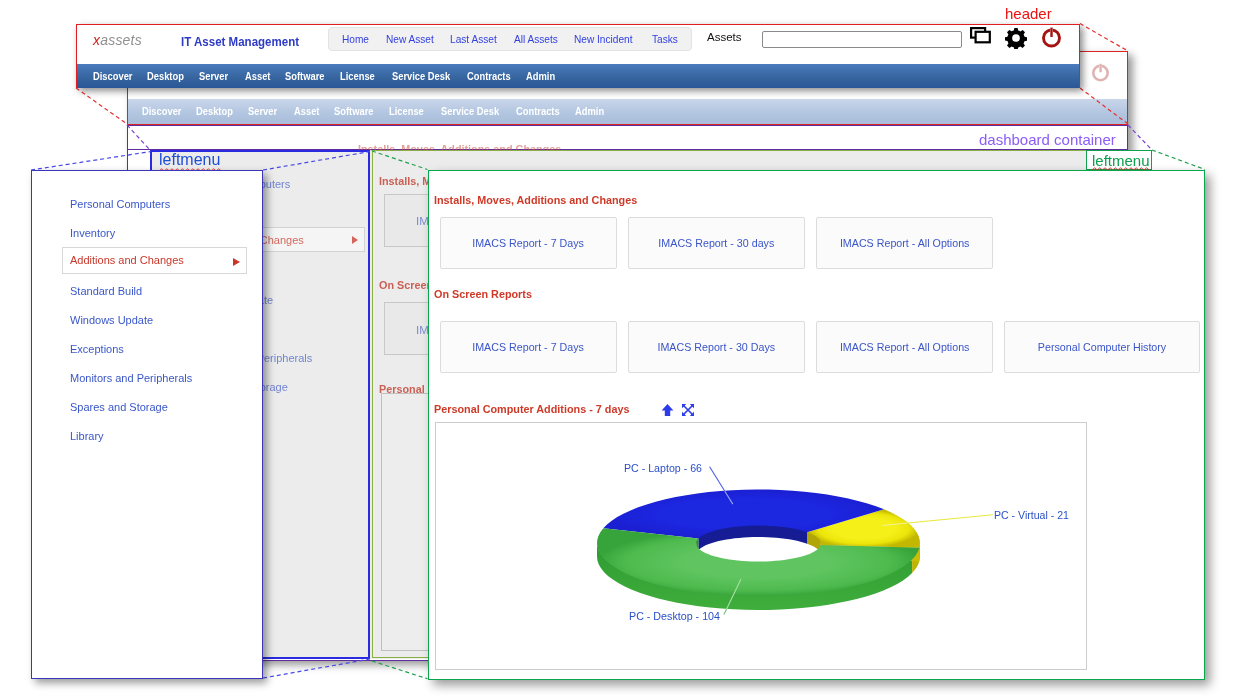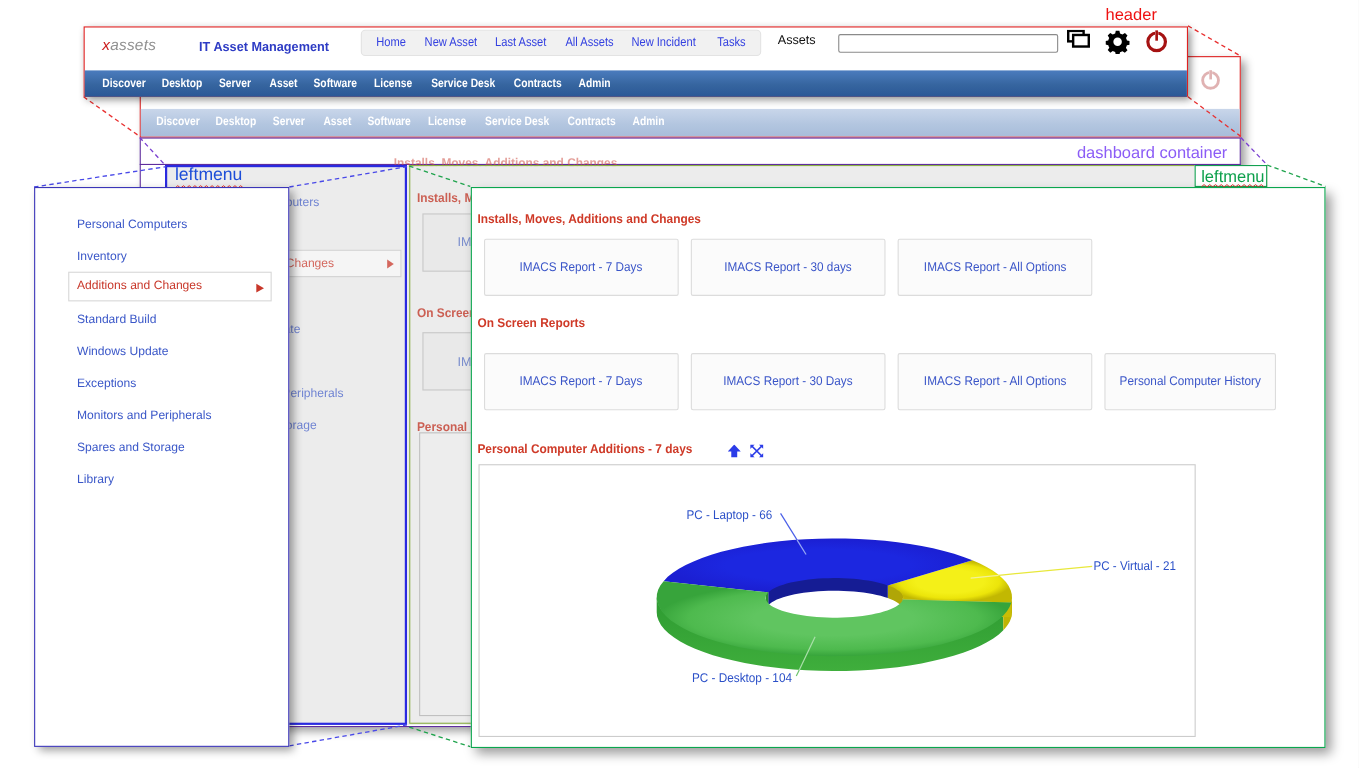--- a/index.html
+++ b/index.html
@@ -164,21 +164,21 @@
 <div class="ttl" style="left:434px;top:287.5px;">On Screen Reports</div>
 <div class="abs" style="left:440px;top:320.5px;width:177px;height:52px;background:#fbfbfb;border:1px solid #dcdcdc;border-radius:2px;font-size:11.5px;color:#3a55c8;display:flex;align-items:center;justify-content:center;">
     <span style="transform:scaleX(0.93);">IMACS Report - 7 Days</span>
   </div>
 <div class="abs" style="left:628px;top:320.5px;width:177px;height:52px;background:#fbfbfb;border:1px solid #dcdcdc;border-radius:2px;font-size:11.5px;color:#3a55c8;display:flex;align-items:center;justify-content:center;">
     <span style="transform:scaleX(0.93);">IMACS Report - 30 Days</span>
   </div>
 <div class="abs" style="left:816px;top:320.5px;width:177px;height:52px;background:#fbfbfb;border:1px solid #dcdcdc;border-radius:2px;font-size:11.5px;color:#3a55c8;display:flex;align-items:center;justify-content:center;">
     <span style="transform:scaleX(0.93);">IMACS Report - All Options</span>
   </div>
-<div class="abs" style="left:1004px;top:320.5px;width:156px;height:52px;background:#fbfbfb;border:1px solid #dcdcdc;border-radius:2px;font-size:11.5px;color:#3a55c8;display:flex;align-items:center;justify-content:center;">
+<div class="abs" style="left:1004px;top:320.5px;width:196px;height:52px;background:#fbfbfb;border:1px solid #dcdcdc;border-radius:2px;font-size:11.5px;color:#3a55c8;display:flex;align-items:center;justify-content:center;">
     <span style="transform:scaleX(0.93);">Personal Computer History</span>
   </div>
 <div class="ttl" style="left:434px;top:402.5px;">Personal Computer Additions - 7 days</div>
 <svg class="abs" style="left:661px;top:404px;" width="13" height="12" viewBox="0 0 13 12">
 <path d="M6.5,0 L12.4,6.4 L9.2,6.4 L9.2,12 L3.8,12 L3.8,6.4 L0.6,6.4 Z" fill="#2b3ce8"></path>
   </svg>
 <svg class="abs" style="left:682px;top:404px;" width="12" height="12" viewBox="0 0 12 12">
 <g fill="#2b3ce8">
       <path d="M0,0 h4.2 L0,4.2 Z"></path>
       <path d="M12,0 v4.2 L7.8,0 Z"></path>

